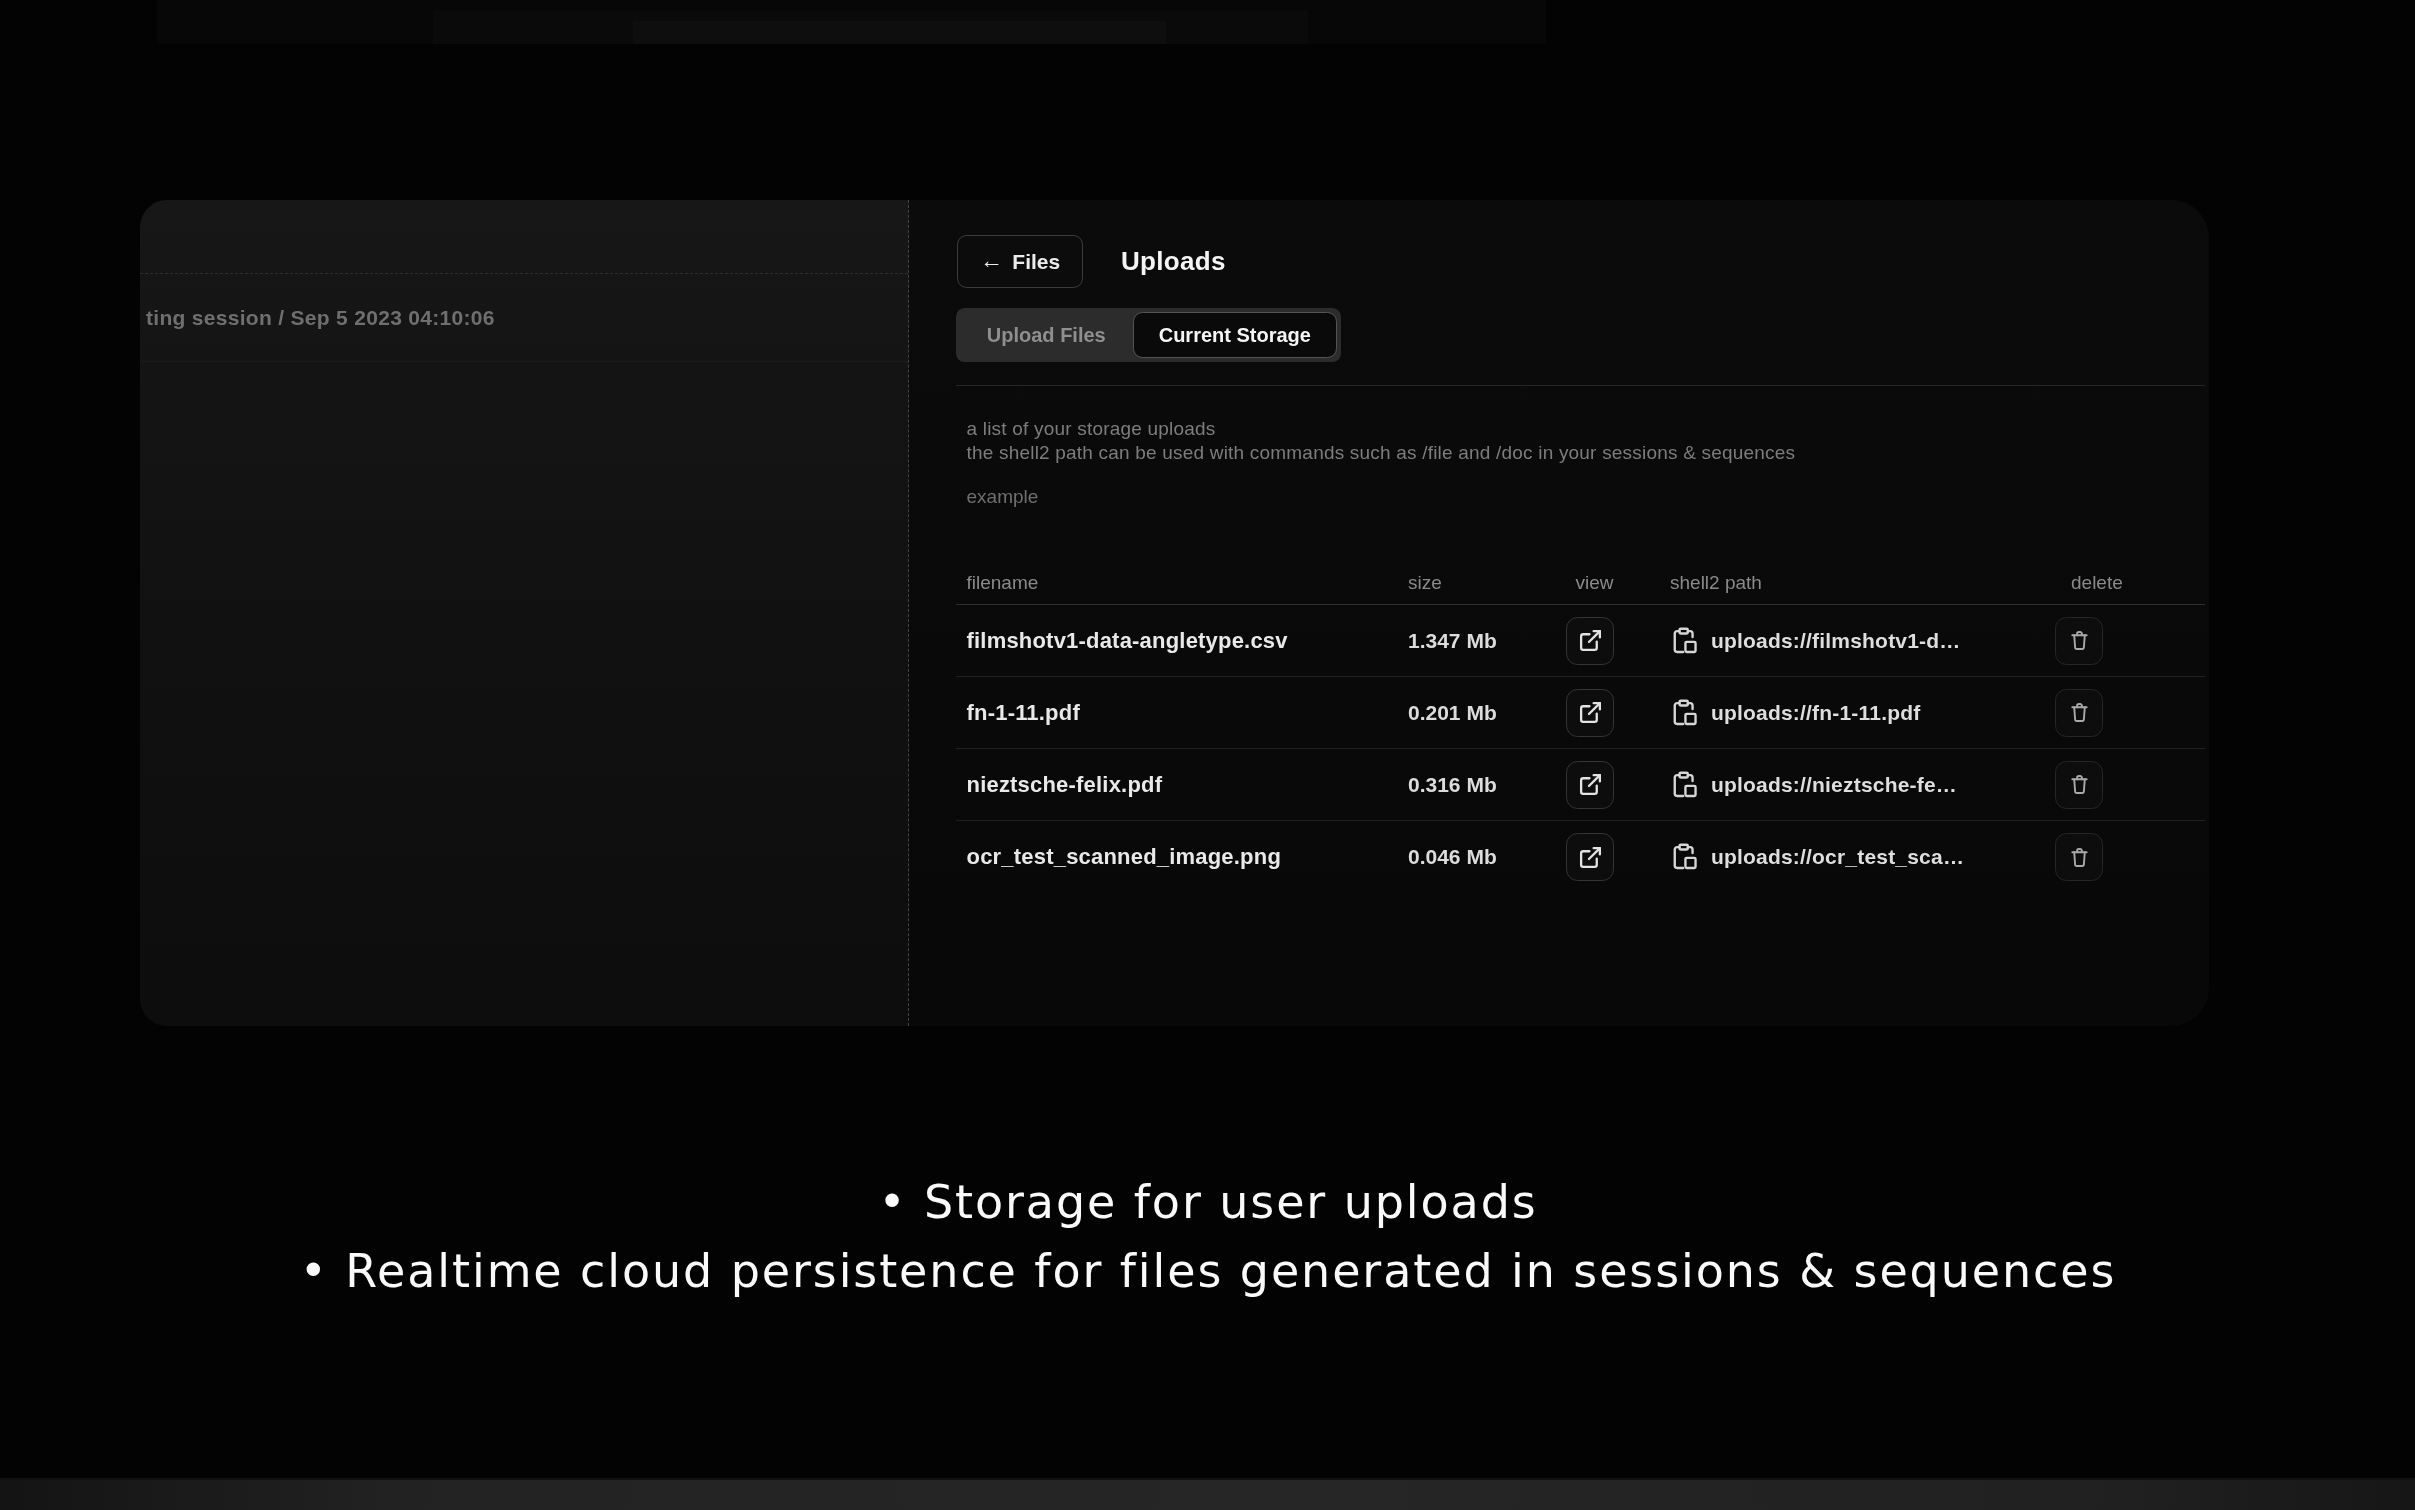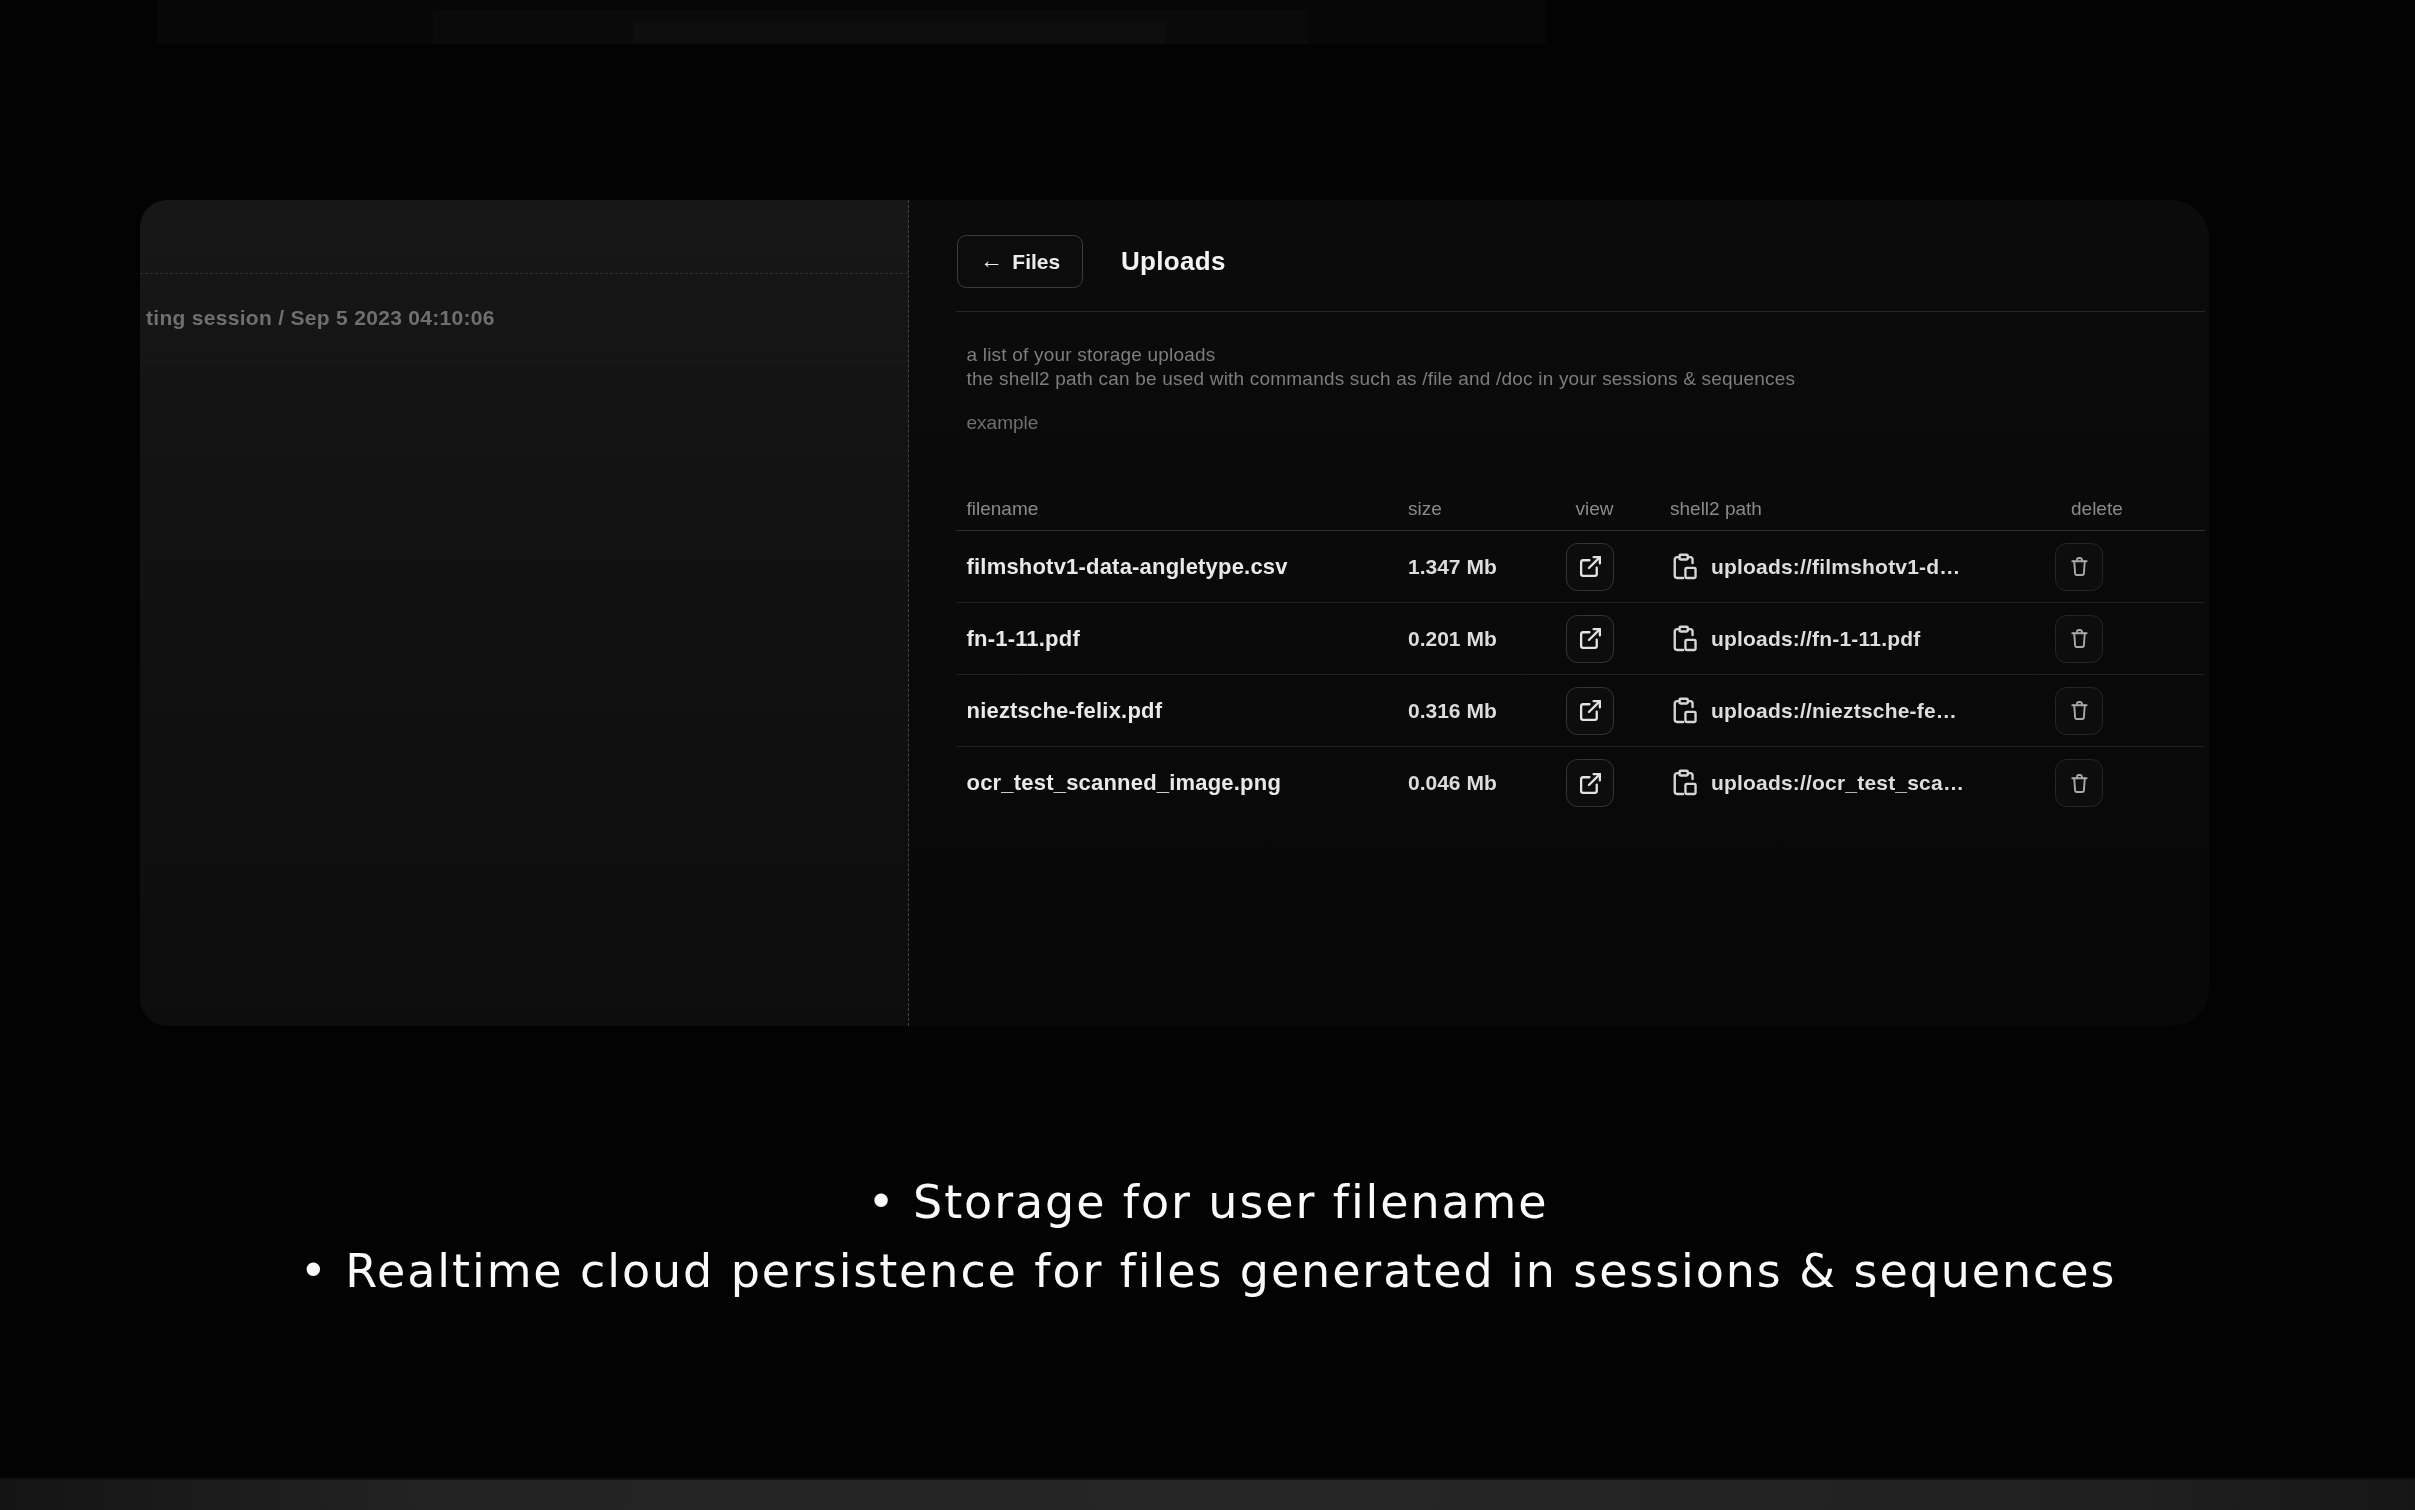--- a/index.html
+++ b/index.html
@@ -121,20 +121,24 @@
   <div class="uploads-panel">
 
     <div class="panel-header">
       <div class="back-button">
         <span class="back-arrow">←</span>
         <span>Files</span>
       </div>
       <div class="page-title">Uploads</div>
     </div>
 
+    <div class="tabs">
+      <div class="tab">Upload Files</div>
+      <div class="tab active">Current Storage</div>
+    </div>
 
     <div class="tabs-divider"></div>
 
     <div class="desc">
       <div>a list of your storage uploads</div>
       <div>the shell2 path can be used with commands such as /file and /doc in your sessions &amp; sequences</div>
     </div>
 
     <div class="example-row">
       <span class="example-label">example</span>
@@ -276,18 +280,18 @@
       </div>
     </div>
   </div>
 </div>
     </div>
 
   </div>
 </div>
 
 <div class="captions">
-  <div>• Storage for user filename</div>
+  <div>• Storage for user uploads</div>
   <div>• Realtime cloud persistence for files generated in sessions &amp; sequences</div>
 </div>
 
 <div class="bottom-bar"></div>
 
 
 </body></html>

